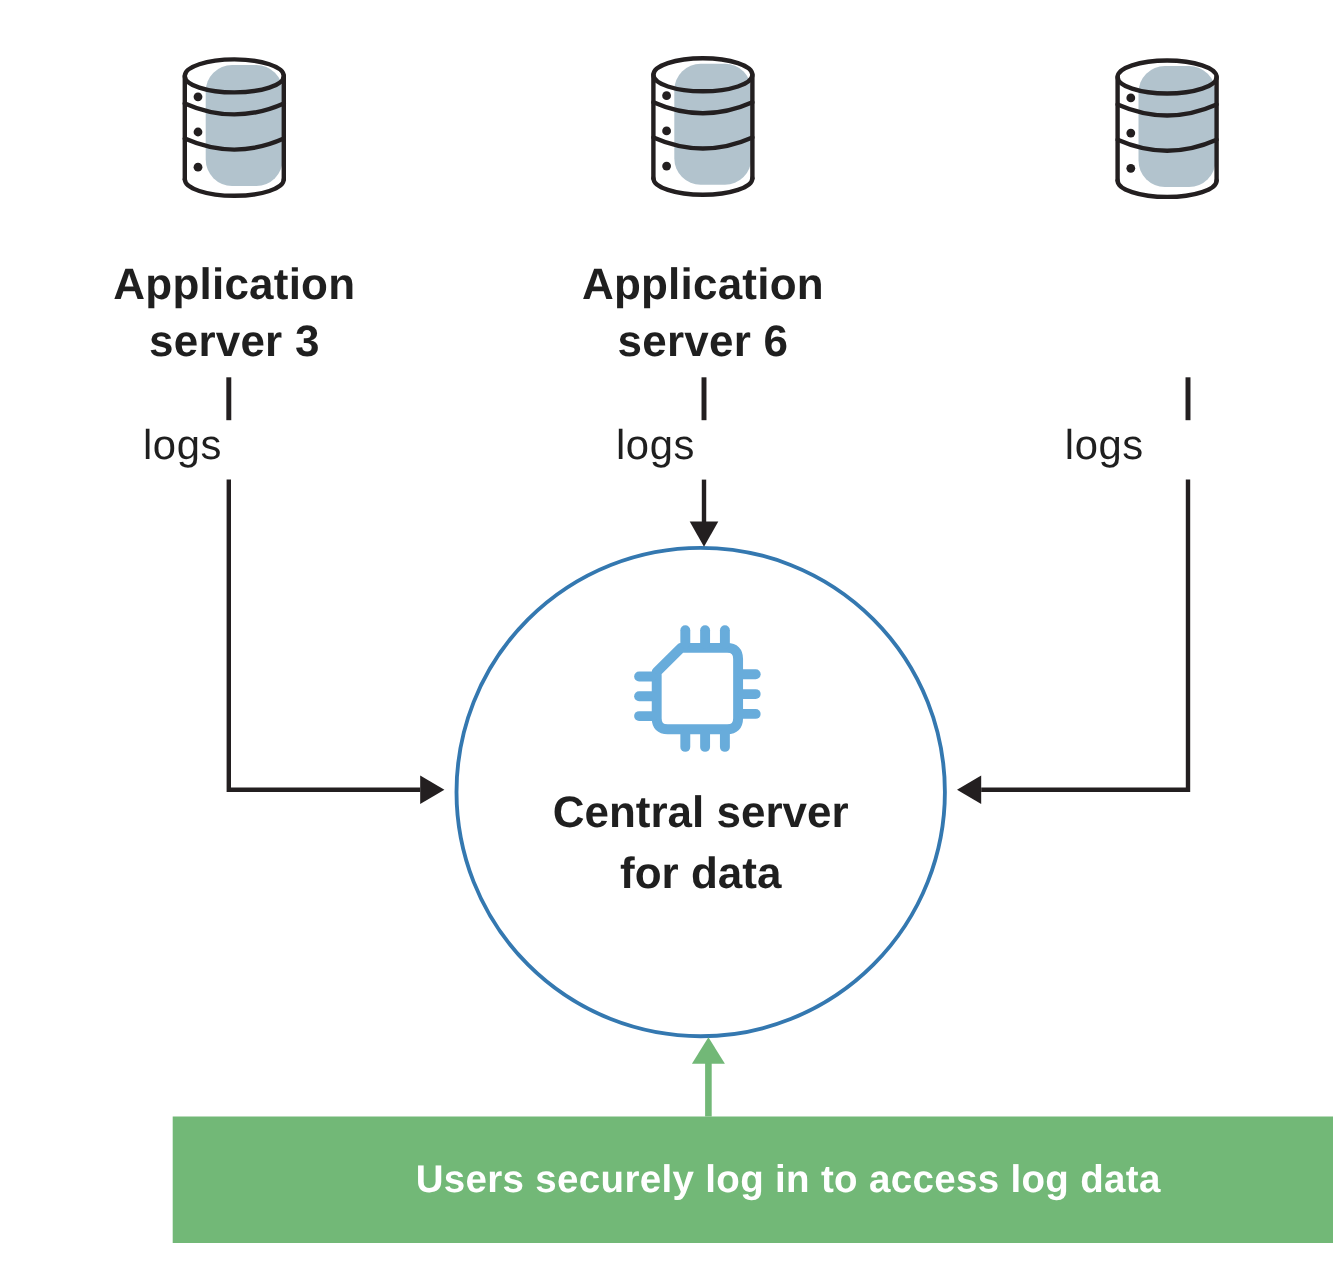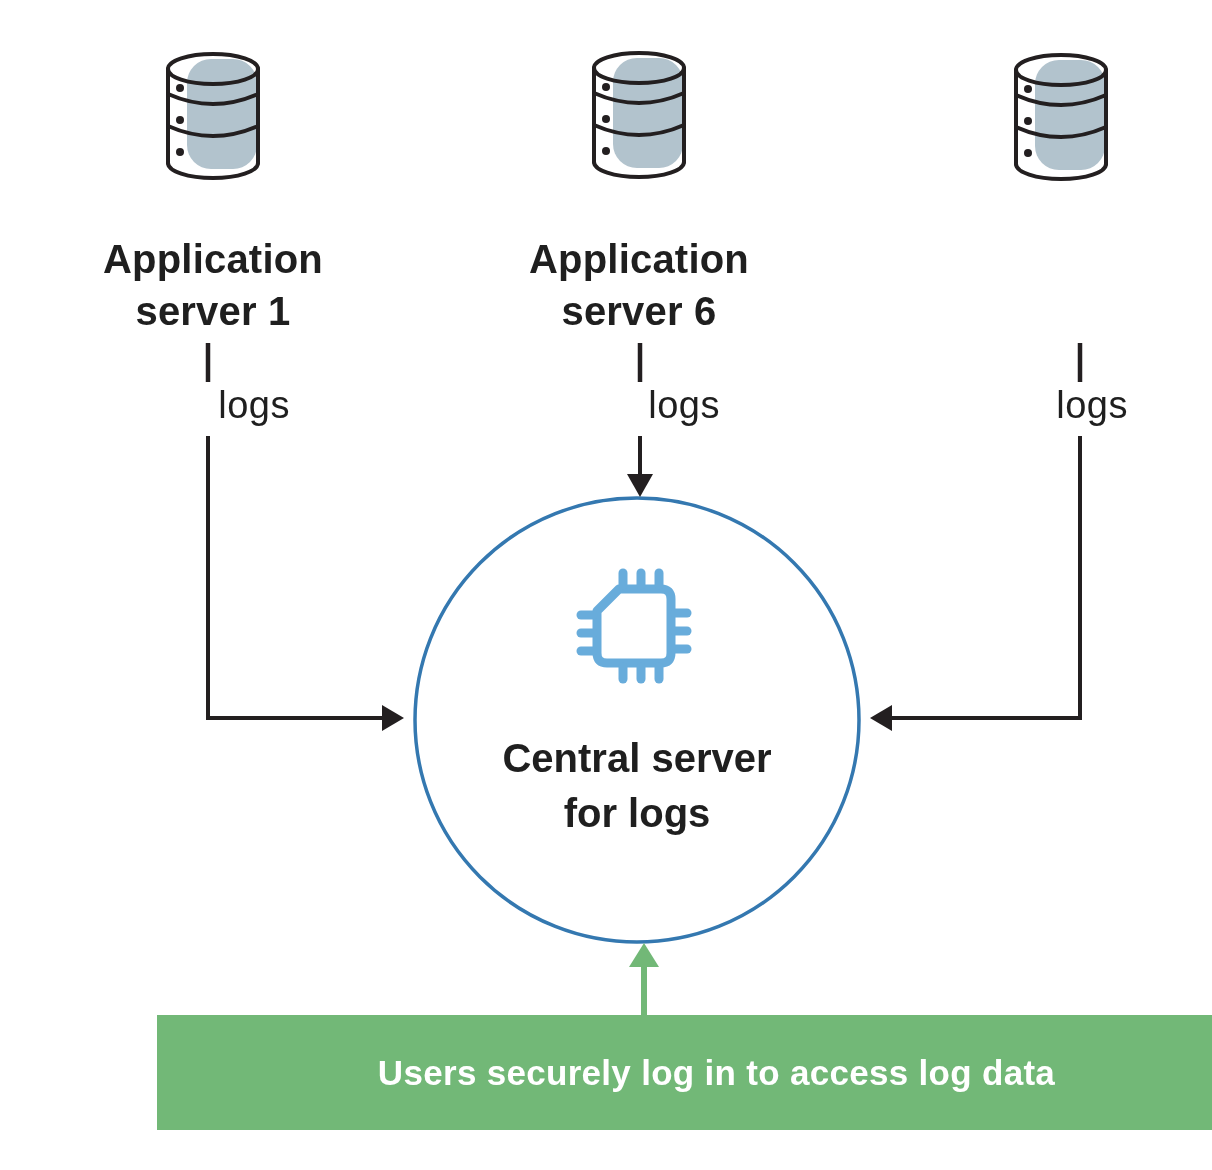--- a/index.html
+++ b/index.html
@@ -17,35 +17,34 @@
     width: 280px;
     text-align: center;
     font-size: 40px;
     font-weight: bold;
     line-height: 52px;
     color: var(--text);
     letter-spacing: 0.2px;
   }
   .flow-label {
     width: 160px;
-    text-align: right;
+    text-align: left;
     font-size: 38px;
     font-weight: 400;
     line-height: 44px;
     color: var(--text);
     letter-spacing: 0.5px;
   }
   .central-text {
     width: 420px;
     text-align: center;
     font-size: 40px;
     font-weight: bold;
     line-height: 55px;
     color: var(--text);
-    margin-top: 19px;
   }
   .central-text div { white-space: nowrap; }
 
   .banner {
     left: 157px;
     top: 1015px;
     width: 1119px;
     height: 115px;
     background: var(--green);
     display: flex;
@@ -119,21 +118,21 @@
   <svg class="abs" style="left:161px; top:50px" width="104" height="134" viewBox="0 0 104 134">
     <use href="#db-icon"></use>
   </svg>
   <svg class="abs" style="left:587px; top:49px" width="104" height="134" viewBox="0 0 104 134">
     <use href="#db-icon"></use>
   </svg>
   <svg class="abs" style="left:1009px; top:51px" width="104" height="134" viewBox="0 0 104 134">
     <use href="#db-icon"></use>
   </svg>
 
-  <div class="abs server-label" style="left:73px;  top:233px">Application server 1</div>
+  <div class="abs server-label" style="left:73px;  top:233px">Application server 3</div>
   <div class="abs server-label" style="left:499px; top:233px">Application server 6</div>
 
   <div class="abs flow-label" style="left:130px; top:383px">logs</div>
   <div class="abs flow-label" style="left:560px; top:383px">logs</div>
   <div class="abs flow-label" style="left:968px; top:383px">logs</div>
 
   <svg class="abs" style="left:569px; top:561px" width="130" height="130" viewBox="0 0 130 130">
     <path class="chip-body" d="M50,28 H92 Q102,28 102,38 V92 Q102,102 92,102 H38 Q28,102 28,92 V50 Z"></path>
     <path class="chip-pin" d="M54,24 V12"></path>
     <path class="chip-pin" d="M72,24 V12"></path>
@@ -144,20 +143,20 @@
     <path class="chip-pin" d="M24,54 H12"></path>
     <path class="chip-pin" d="M24,72 H12"></path>
     <path class="chip-pin" d="M24,90 H12"></path>
     <path class="chip-pin" d="M106,52 H118"></path>
     <path class="chip-pin" d="M106,70 H118"></path>
     <path class="chip-pin" d="M106,88 H118"></path>
   </svg>
 
   <div class="abs central-text" style="left:427px; top:712px">
     <div>Central server</div>
-    <div>for logs</div>
+    <div>for data</div>
   </div>
 
   <div class="abs banner">
     <span class="banner-text">Users securely log in to access log data</span>
   </div>
 
 </div>
 
 </body></html>

